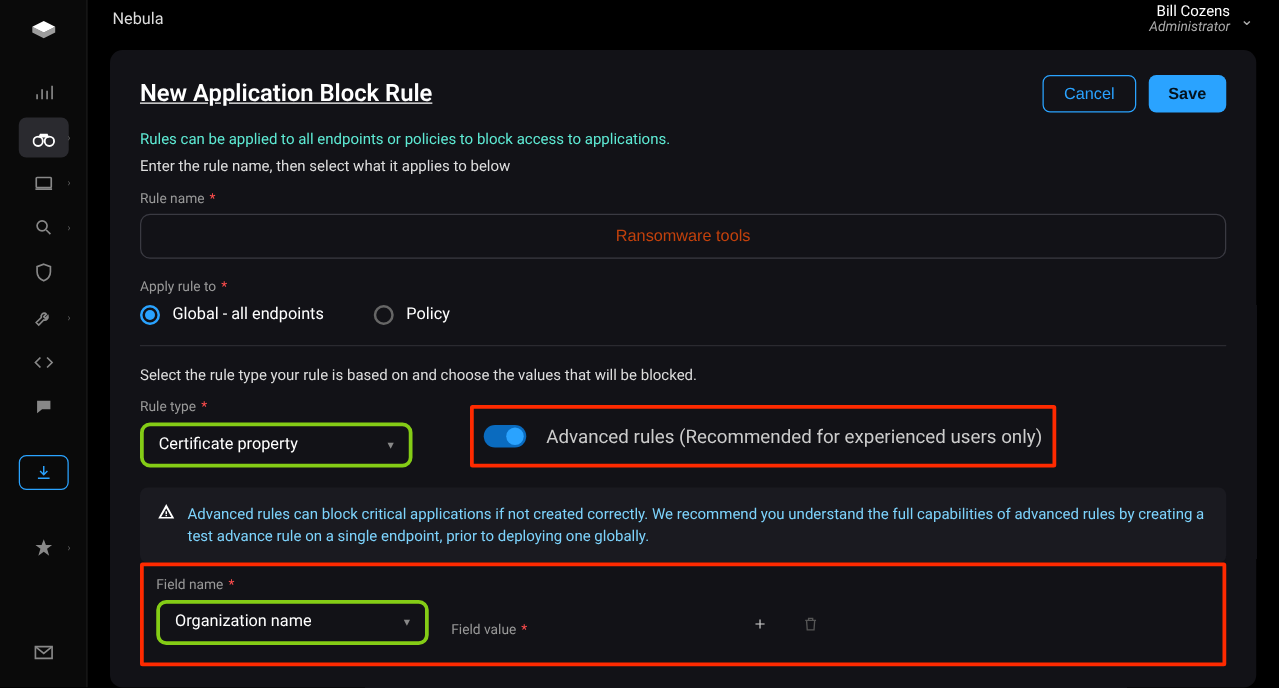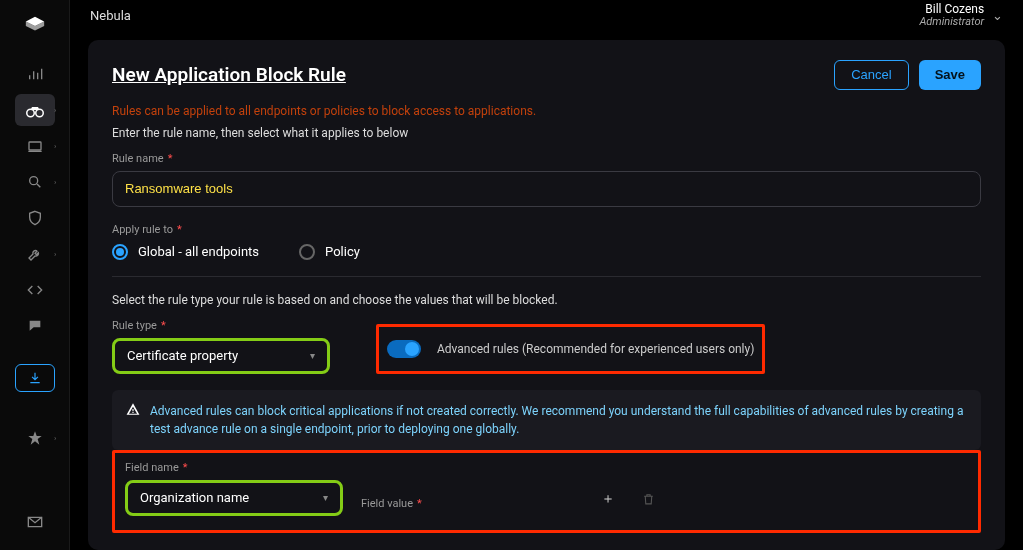--- a/index.html
+++ b/index.html
@@ -60,30 +60,30 @@
 .panel-header { display:flex; align-items:center; margin-bottom: 14px;}
 .panel-title { font-size: 19px; font-weight: 600; text-decoration: underline; }
 .ph-spacer { flex:1; }
 .btn {
   height: 30px; padding: 0 16px; border-radius: 6px; font-size: 13px;
   display:inline-flex; align-items:center; cursor:pointer; border:none;
 }
 .btn-cancel { background: transparent; border:1px solid #2aa3ff; color:#2aa3ff; margin-right:10px;}
 .btn-save { background: #2aa3ff; color:#04121c; font-weight:700;text-align:center;}
 
-.subtext { font-size: 12px; color:#c2410c; margin-bottom: 8px; }
+.subtext { font-size: 12px; color:#5eead4; margin-bottom: 8px; }
 .instr { font-size: 12px; color:#ddd; margin-bottom: 12px; }
 
 .field-label { font-size: 11px; color:#999; margin-bottom: 6px; display:flex; align-items:center;}
 .req { color:#ff4d4d; margin-left:4px; }
 
 .text-input {
   width: 100%; height: 36px; background: transparent;
   border: 1px solid #3a3a42; border-radius: 8px; padding: 0 12px;
-  color:#fde047; font-size: 13px;
+  color:#c2410c; font-size: 13px; text-align: center;
 }
 
 .rule-name-block { margin-bottom: 16px; }
 
 .radio-row { display:flex; align-items:center; gap: 40px; margin-top:8px; padding-bottom: 16px; border-bottom:1px solid #2a2a30;}
 .radio-opt { display:flex; align-items:center; gap:10px; cursor:pointer; font-size:13px;}
 .radio-dot {
   width:16px; height:16px; border-radius:50%; border:2px solid #666; position:relative;
 }
 .radio-dot.on { border-color:#2aa3ff; }
@@ -101,21 +101,21 @@
 .toggle-block {
   display:flex; align-items:center; gap:16px; height:36px;
 }
 .switch {
   width:34px; height:18px; background:#0a6bbf; border-radius:9px; position:relative; cursor:pointer;
 }
 .switch::after{
   content:""; position:absolute; right:2px; top:2px; width:14px; height:14px;
   background:#2aa3ff; border-radius:50%;
 }
-.toggle-label { font-size:12px; color:#ccc; }
+.toggle-label { font-size:15px; color:#ccc; }
 
 .hl-box-toggle {
   border: 3px solid #ff2a00; border-radius:2px; padding: 4px 8px; margin-left:0;
 }
 
 .warn {
   margin-top:16px; background:#1a1a20; border-radius:6px; padding:12px 14px;
   font-size:12px; color:#7dd3fc; display:flex; gap:10px; line-height:1.5;
 }
 .warn-icon { flex: 0 0 auto; }

